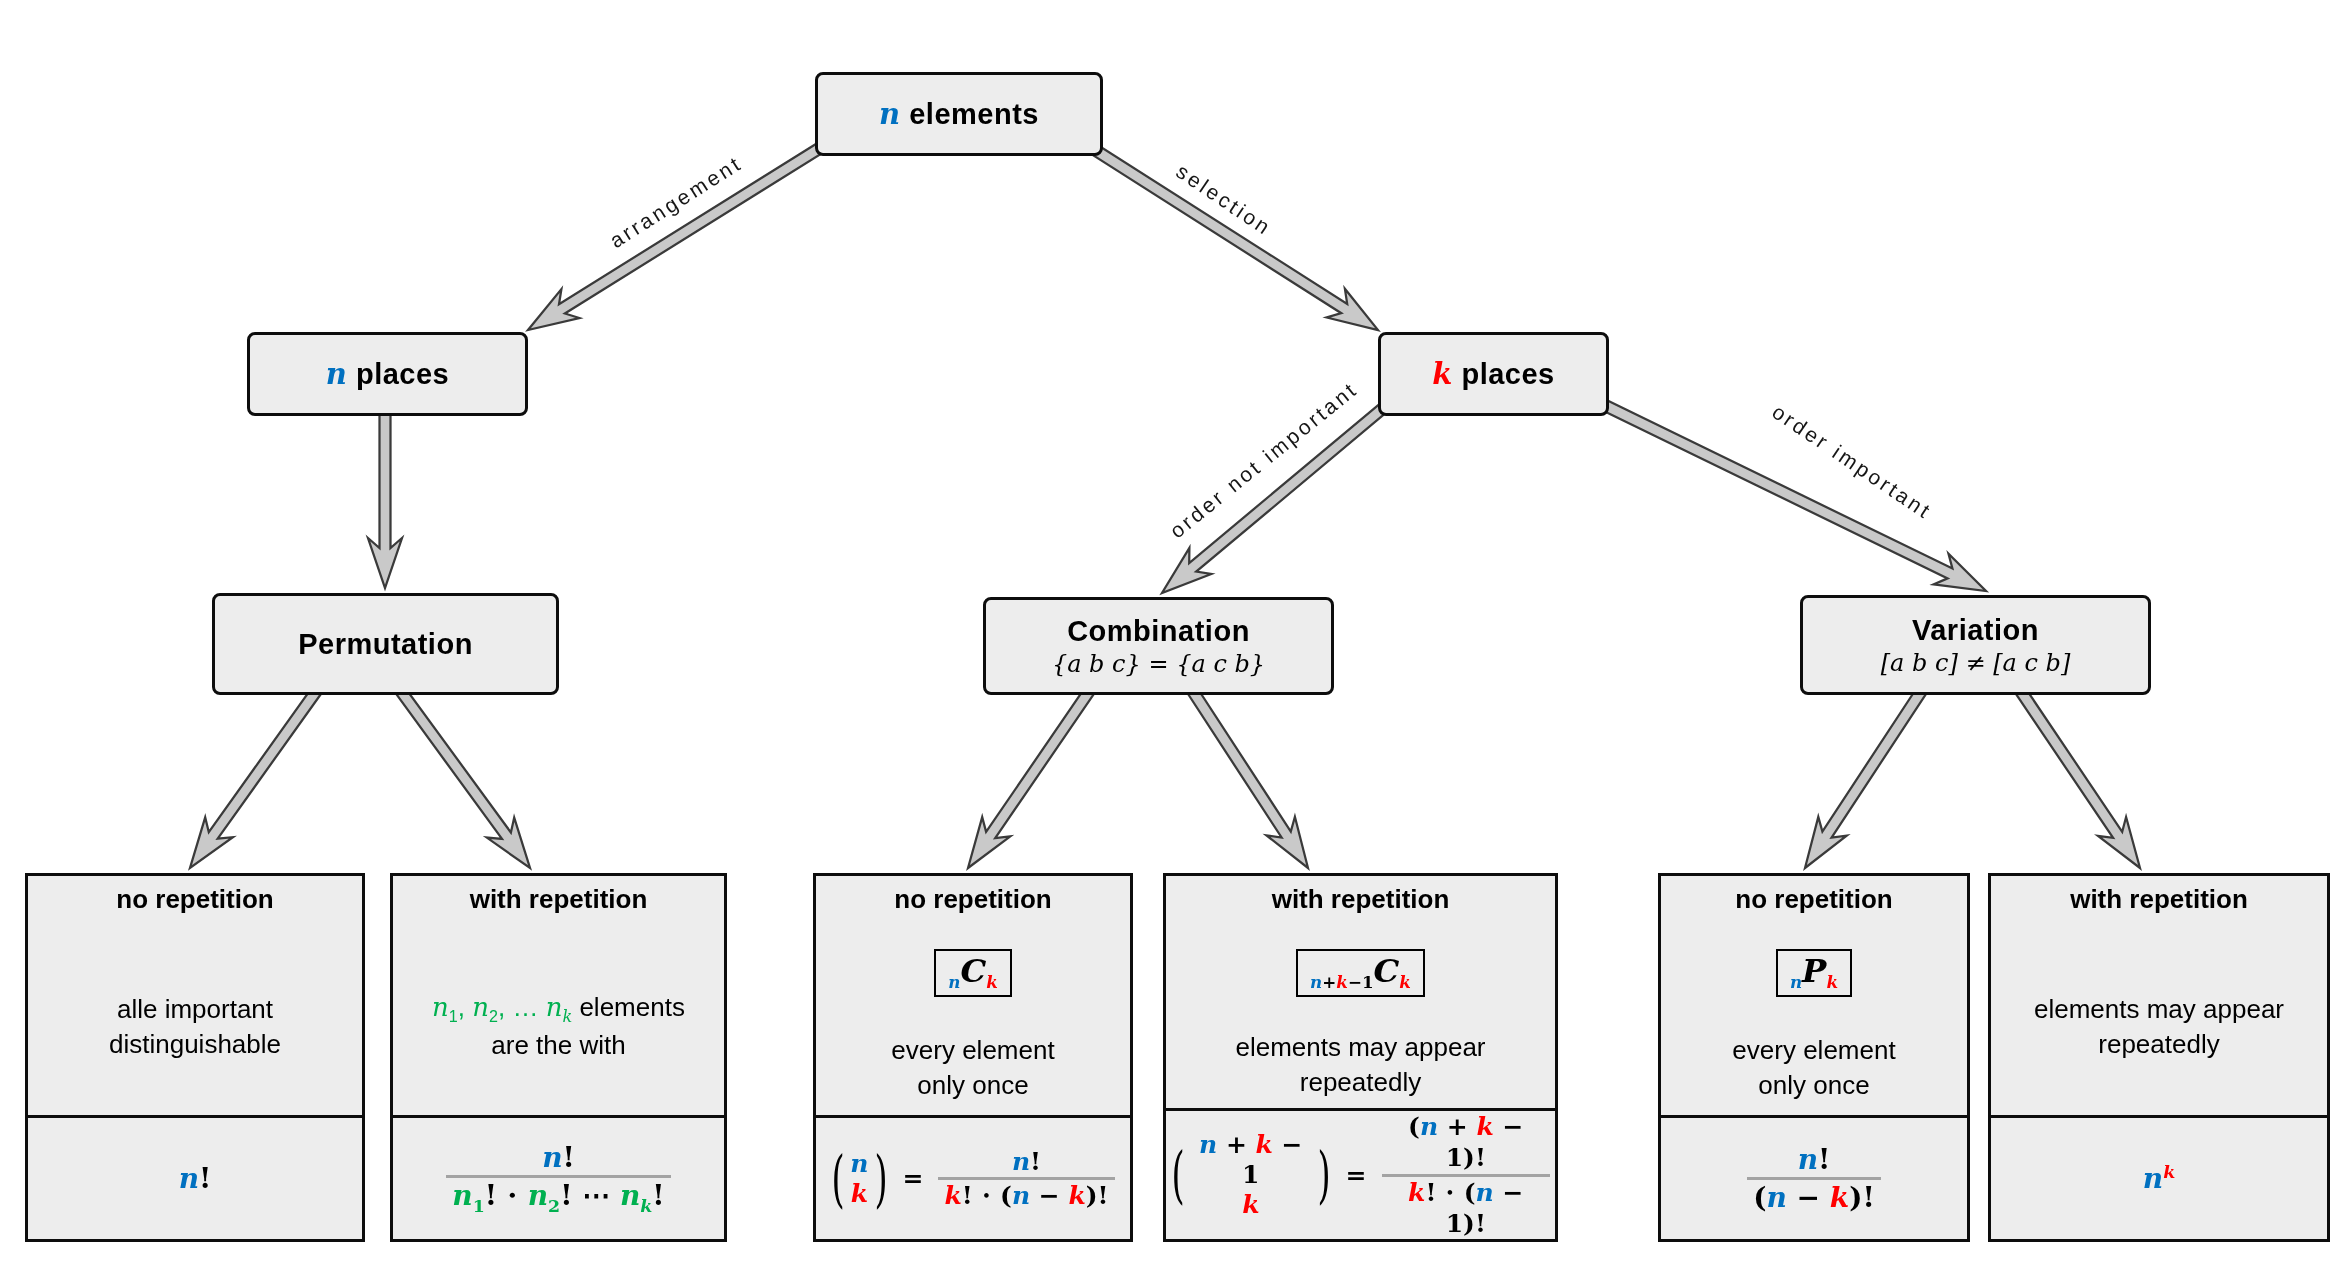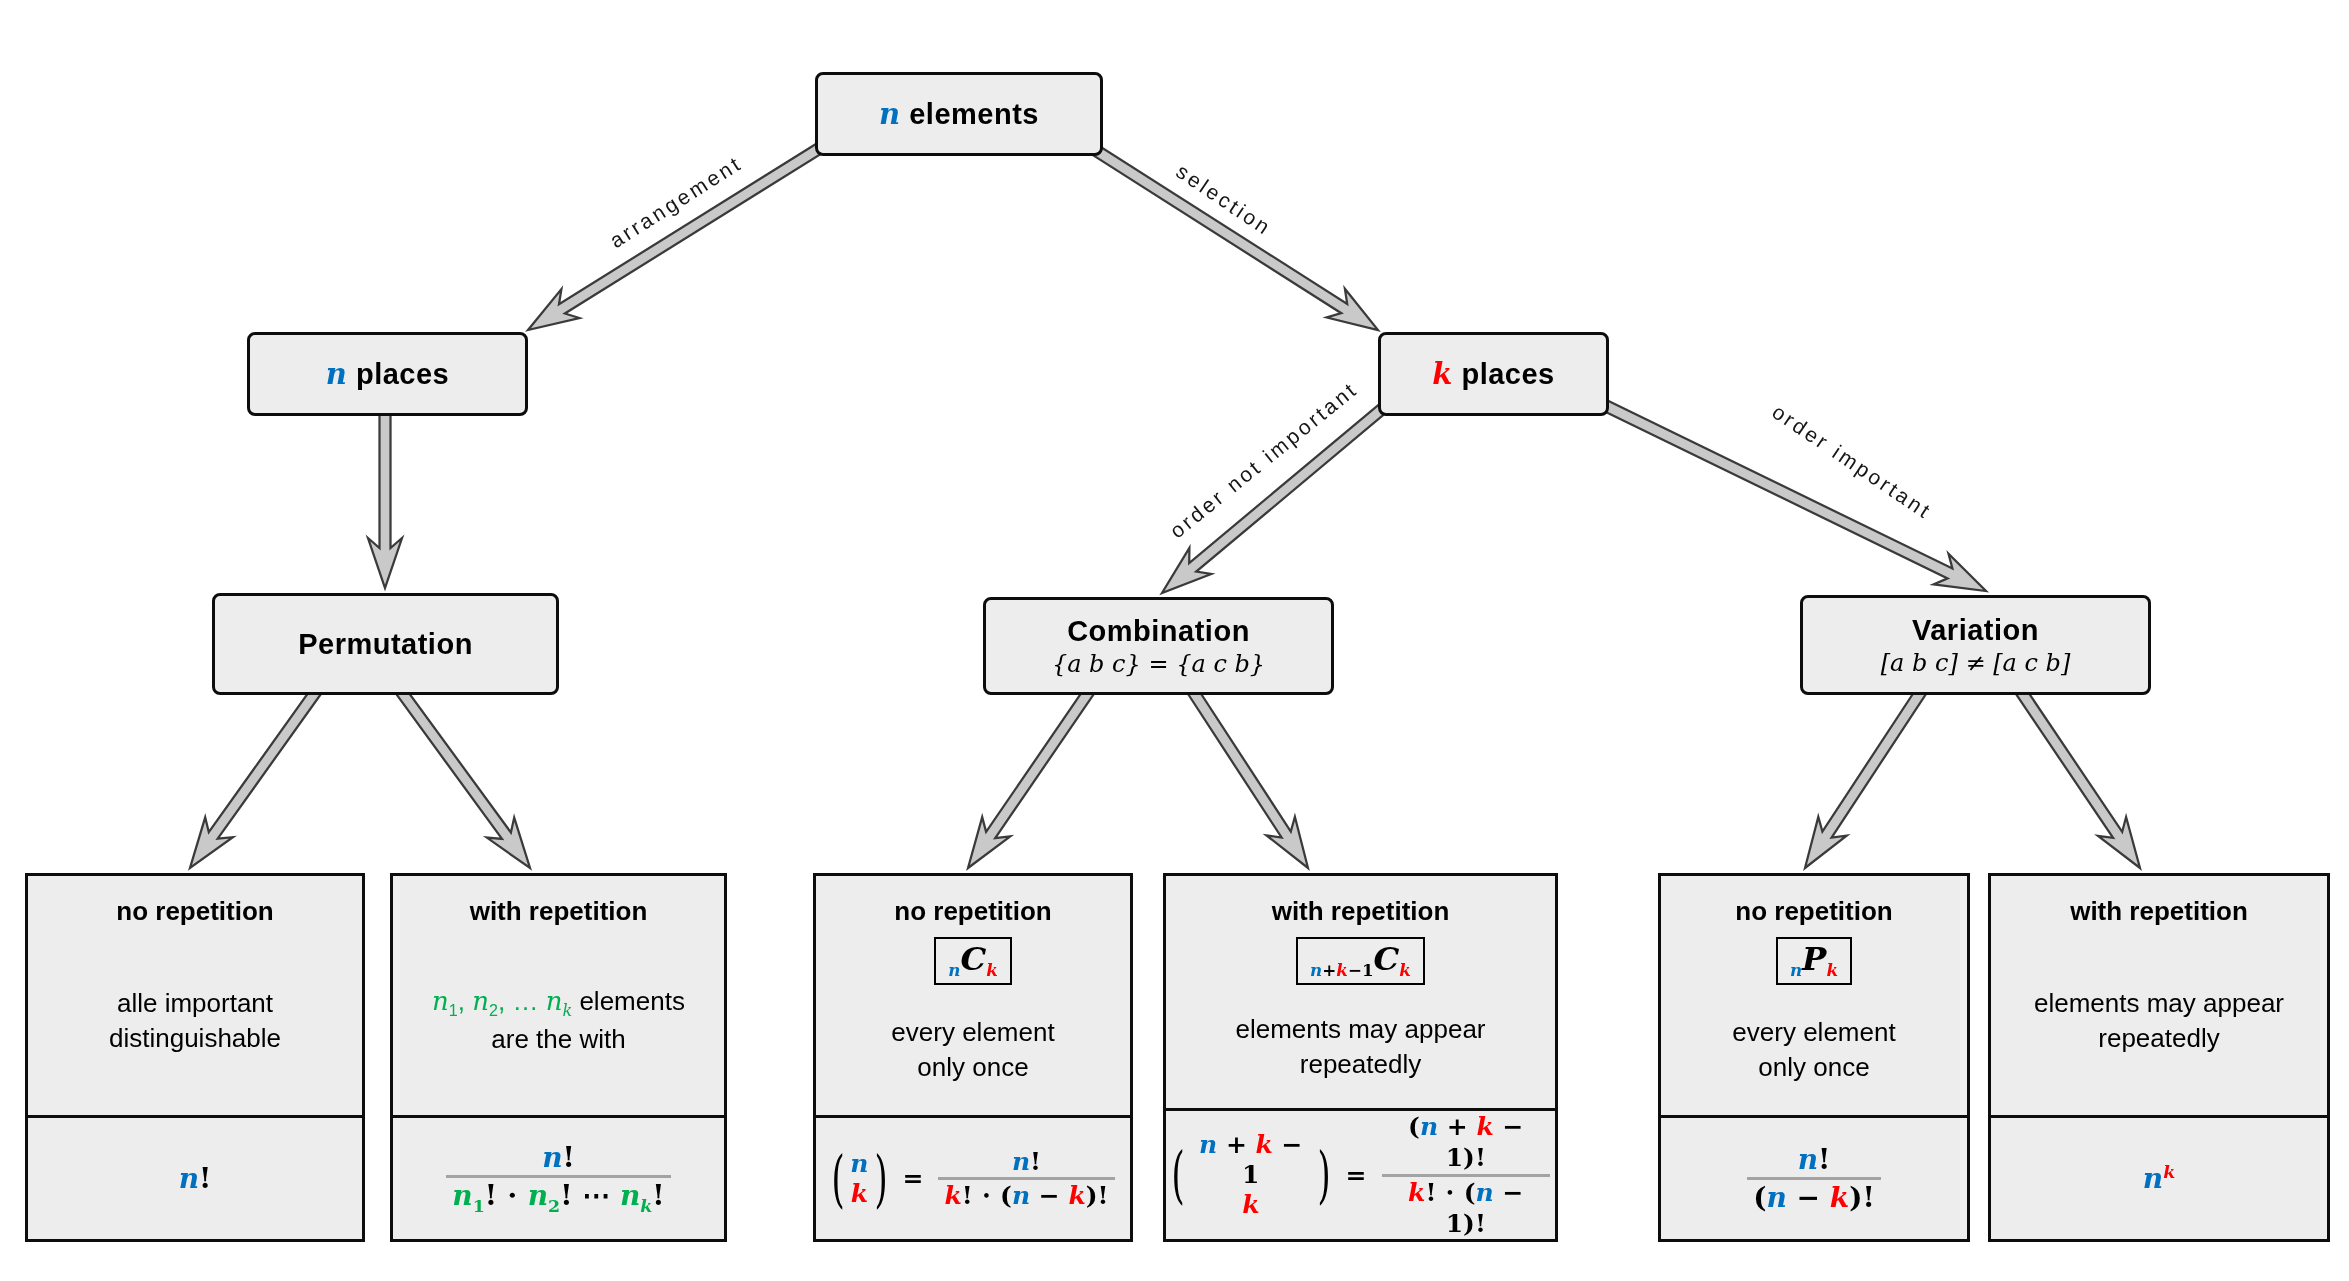--- a/index.html
+++ b/index.html
@@ -13,21 +13,21 @@
   .node-title{font-size:29px;font-weight:bold;letter-spacing:.5px;}
   .node-sub{font-size:24px;margin-top:2px;}
 
   
   .edge-label{position:absolute;font-size:21px;letter-spacing:3px;color:#161616;white-space:nowrap;
               transform:translate(-50%,-50%) rotate(var(--rot));}
 
   
   .leaf{position:absolute;top:873px;height:369px;background:#ededed;border:3px solid #0d0d0d;
         box-sizing:border-box;display:flex;flex-direction:column;text-align:center;}
-  .leaf-top{flex:1 1 auto;display:flex;flex-direction:column;align-items:center;padding-top:20px;min-height:0;}
+  .leaf-top{flex:1 1 auto;display:flex;flex-direction:column;align-items:center;padding-top:8px;min-height:0;gap:24px;}
   .leaf-header{font-size:26px;font-weight:bold;}
   .symbox{margin-top:10px;border:2px solid #000;padding:1px 12px 3px 12px;
           font-family:"DejaVu Serif",serif;font-weight:bold;font-size:27px;line-height:1.2;}
   .symbox .big{font-size:1.2em;}
   .leaf-desc{flex:1 1 auto;display:flex;flex-direction:column;justify-content:center;font-size:26px;line-height:1.35;}
   .leaf-formula{flex:0 0 124px;border-top:3px solid #0d0d0d;display:flex;align-items:center;justify-content:center;
         font-family:"DejaVu Serif",serif;font-weight:bold;font-size:28px;box-sizing:border-box;}
   .leaf-formula.small{font-size:25px;}
 
   .mvar{font-family:"DejaVu Serif",serif;font-style:italic;}

